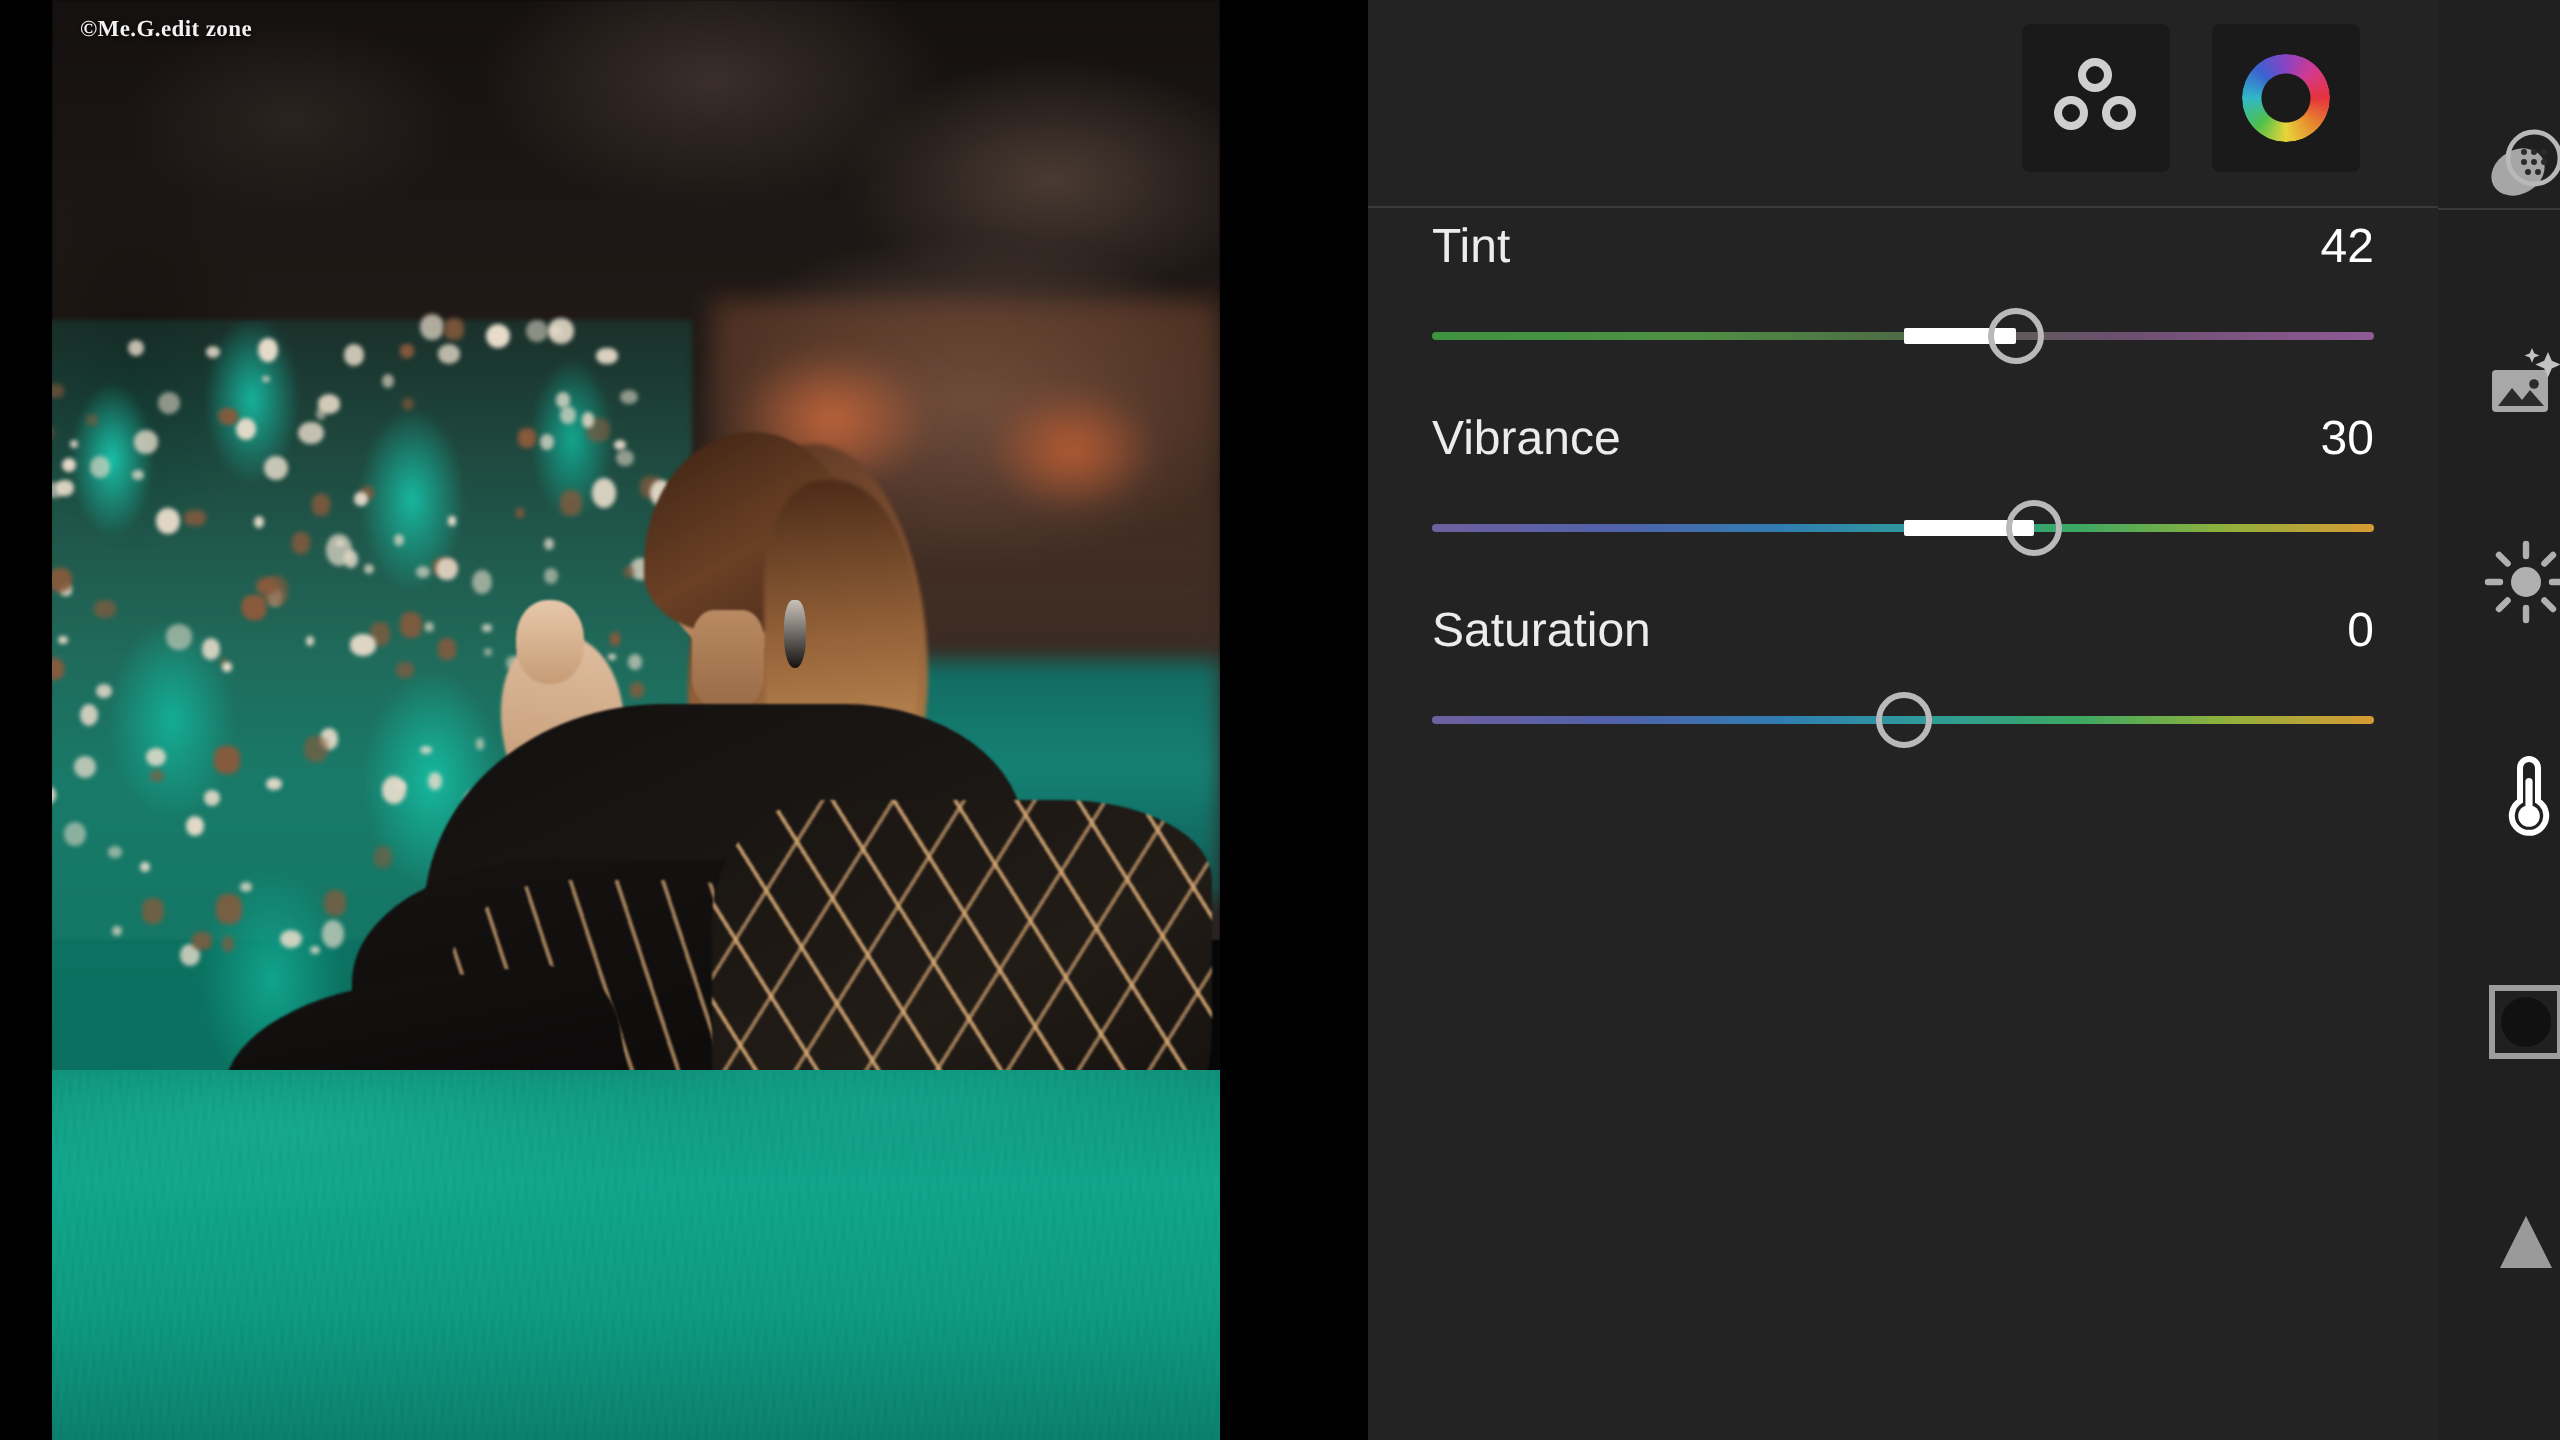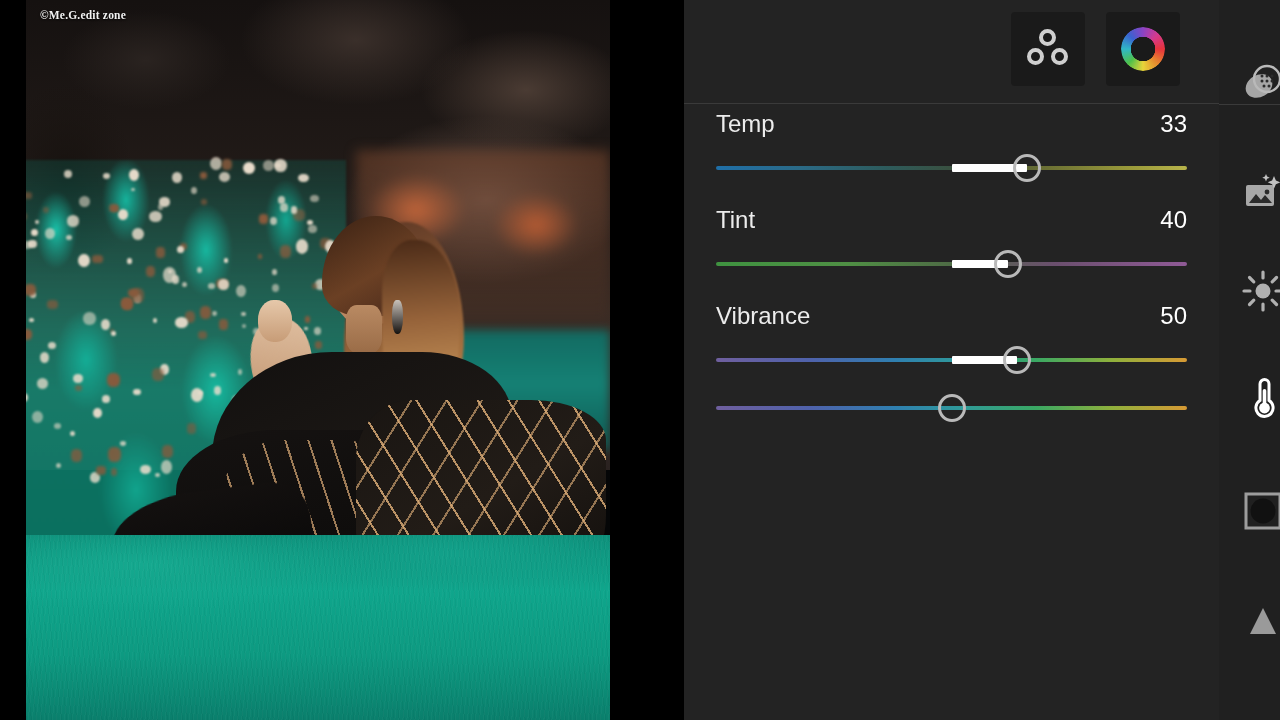--- a/index.html
+++ b/index.html
@@ -418,52 +418,45 @@
         <div class="wheel"></div>
       </div>
     </div>
 
     <div class="panel-body">
 
 
       <div id="slider-list">
           <div class="slider-block">
             <div class="sl-head">
-              <span class="sl-name">Temp</span>
-              <span class="sl-val">33</span>
-            </div>
-            <div class="sl-track">
-              <div class="sl-rail rail-temp"></div>
-              <div class="sl-fill" style="left:50%;width:16%"></div>
-              <div class="sl-knob" style="left:66%"></div>
-            </div>
-          </div>
-          <div class="slider-block">
-            <div class="sl-head">
               <span class="sl-name">Tint</span>
-              <span class="sl-val">40</span>
+              <span class="sl-val">42</span>
             </div>
             <div class="sl-track">
               <div class="sl-rail rail-tint"></div>
               <div class="sl-fill" style="left:50%;width:12%"></div>
               <div class="sl-knob" style="left:62%"></div>
             </div>
           </div>
           <div class="slider-block">
             <div class="sl-head">
               <span class="sl-name">Vibrance</span>
-              <span class="sl-val">50</span>
+              <span class="sl-val">30</span>
             </div>
             <div class="sl-track">
               <div class="sl-rail rail-vib"></div>
               <div class="sl-fill" style="left:50%;width:14%"></div>
               <div class="sl-knob" style="left:64%"></div>
             </div>
           </div>
           <div class="slider-block">
+            <div class="sl-head">
+              <span class="sl-name">Saturation</span>
+              <span class="sl-val">0</span>
+            </div>
             <div class="sl-track">
               <div class="sl-rail rail-sat"></div>
               <div class="sl-knob" style="left:50%"></div>
             </div>
           </div>
         </div>
     </div>
   </div>
 
   <div id="tool-rail">

